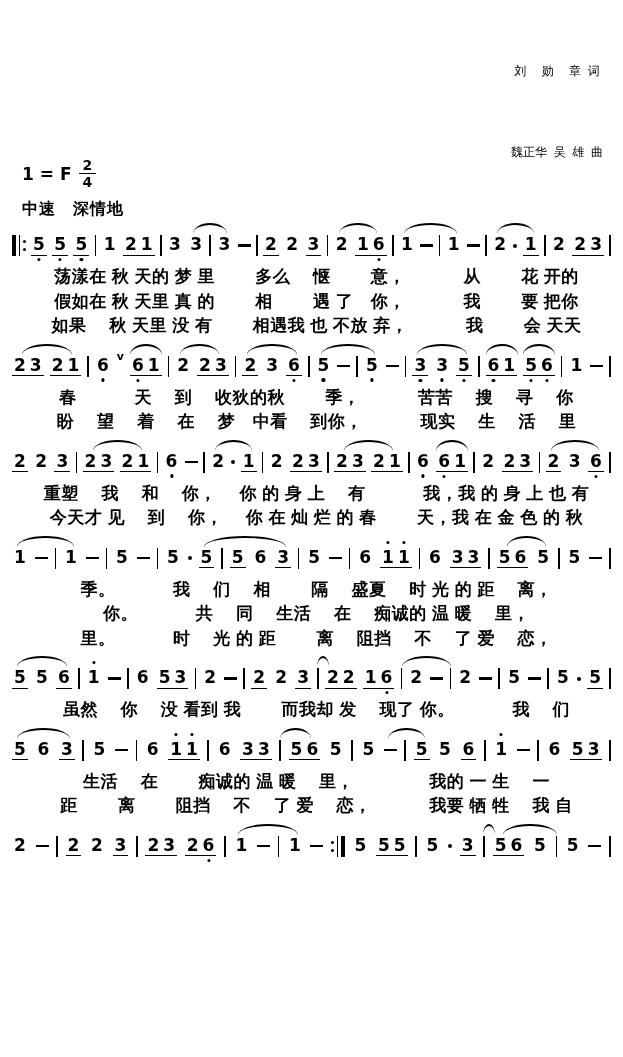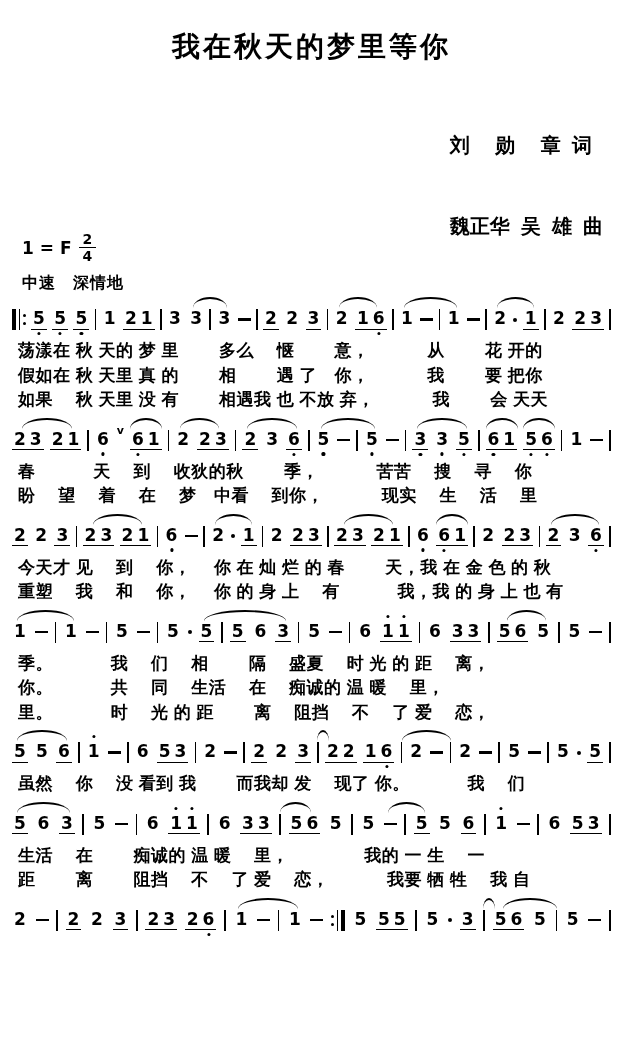--- a/index.html
+++ b/index.html
@@ -4,47 +4,46 @@
 <style>
   html,body{margin:0;padding:0;background:#fff;}
   body{width:623px;font-family:"Liberation Sans",sans-serif;color:#000;}
   .page{display:flex;flex-direction:column;min-height:1057px;box-sizing:border-box;padding:4px 8px 6px 8px;}
   .title{text-align:center;font-size:28px;font-weight:700;letter-spacing:3px;margin:24px 0 12px;}
   .meta{display:flex;justify-content:space-between;align-items:flex-end;padding:0 12px 2px 14px;}
   .keyrow{display:flex;align-items:center;gap:7px;font-family:"DejaVu Sans",sans-serif;font-size:17px;font-weight:700;}
   .frac{display:inline-flex;flex-direction:column;align-items:center;font-size:14px;line-height:16px;font-weight:700;}
   .frac .num{border-bottom:1.4px solid #000;padding:0 4px;}
   .tempo{font-size:16px;font-weight:600;margin-top:9px;letter-spacing:1px;}
-  .credits{text-align:left;font-size:20px;font-weight:700;line-height:27px;white-space:pre;}
+  .credits{text-align:center;font-size:12px;font-weight:400;line-height:27px;white-space:pre;}
   .system{margin-bottom:4px;}
   .tokens{position:relative;display:flex;justify-content:space-between;align-items:center;padding:13px 4px 9px 4px;}
   .note .ng{display:inline-flex;}
   .ng{padding-bottom:3px;}
   .ng.u{border-bottom:1.6px solid #000;padding-bottom:1.4px;}
   .digit{position:relative;font-family:"DejaVu Sans",sans-serif;font-size:17px;font-weight:700;line-height:18px;margin:0 2px;}
   .odot{position:absolute;left:50%;transform:translateX(-50%);width:3.2px;height:3.2px;border-radius:50%;background:#000;}
   .odot.top{top:-7px;}
   .odot.bot{bottom:-8px;}
   .bar{width:1.6px;height:21px;background:#000;}
   .rep{display:inline-flex;align-items:center;gap:2.5px;height:21px;}
   .rep .bt{width:4px;height:21px;background:#000;}
   .rep .bn{width:1.6px;height:21px;background:#000;}
   .rep .dots{display:inline-flex;flex-direction:column;}
   .rep .dots::before,.rep .dots::after{content:'';width:3px;height:3px;border-radius:50%;background:#000;margin:2.5px 0;}
   .dash{width:13px;height:2.2px;background:#000;}
   .adot{width:4px;height:4px;border-radius:50%;background:#000;}
   .breath{font-family:"DejaVu Sans",sans-serif;font-size:11px;font-weight:700;align-self:flex-start;margin-top:-6px;}
   .arc{position:absolute;top:1px;height:9px;border-top:2px solid #000;border-radius:50% 50% 0 0 / 100% 100% 0 0;pointer-events:none;}
-  .lyric{font-size:17px;font-weight:600;line-height:24.5px;white-space:pre;padding-left:10px;letter-spacing:0.5px;}
+  .lyric{font-size:17px;font-weight:600;line-height:24.5px;white-space:pre;padding-left:10px;letter-spacing:0.5px;text-align:center;}
 </style>
 </head>
 <body>
 
 <div class="page">
-  <h1 class="title">我在秋天的梦里等你</h1>
 
   <div class="meta">
     <div class="meta-left">
       <div class="keyrow">
         <span>1 = F</span>
         <span class="frac">
           <span class="num">2</span>
           <span class="den">4</span>
         </span>
       </div>
@@ -307,22 +306,22 @@
           <span class="note"><span class="ng u">
               <span class="digit">6<i class="odot bot"></i></span>
             </span></span>
           <span class="bar"></span>
           <div class="arc" style="left: 84.6px; width: 49.8px;"></div>
           <div class="arc" style="left: 206.8px; width: 37.4px;"></div>
           <div class="arc" style="left: 335.6px; width: 49.8px;"></div>
           <div class="arc" style="left: 428px; width: 32px;"></div>
           <div class="arc" style="left: 542.8px; width: 48.4px;"></div>
         </div>
+        <div class="lyric">重塑　 我　 和　 你，　 你 的 身 上　 有　　　 我，我 的 身 上 也 有</div>
         <div class="lyric">今天才 见　 到　 你，　 你 在 灿 烂 的 春　　 天，我 在 金 色 的 秋</div>
-        <div class="lyric">重塑　 我　 和　 你，　 你 的 身 上　 有　　　 我，我 的 身 上 也 有</div>
       </div>
       <div class="system">
         <div class="tokens">
           <span class="note"><span class="ng">
               <span class="digit">1</span>
             </span></span>
           <span class="dash"></span>
           <span class="bar"></span>
           <span class="note"><span class="ng">
               <span class="digit">1</span>

